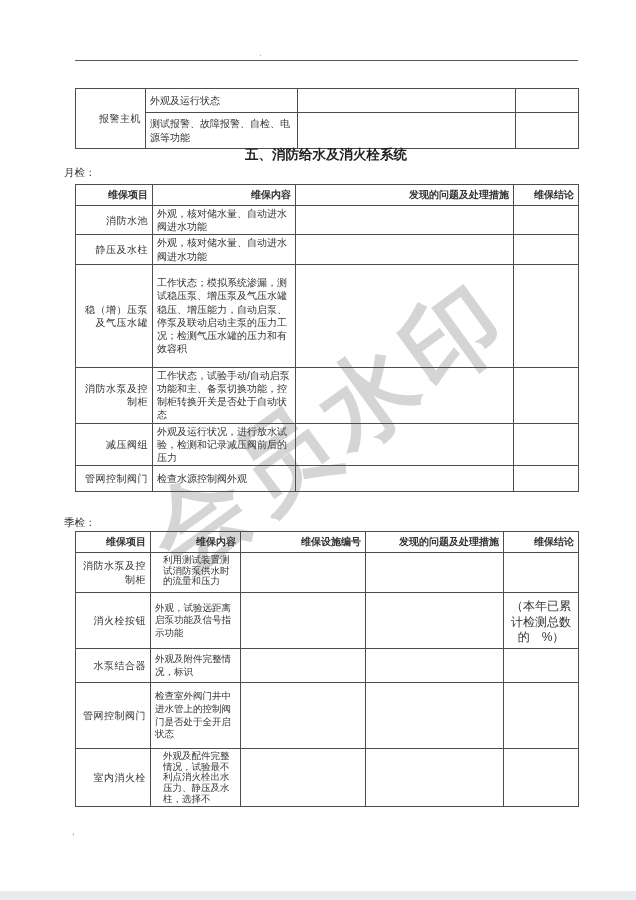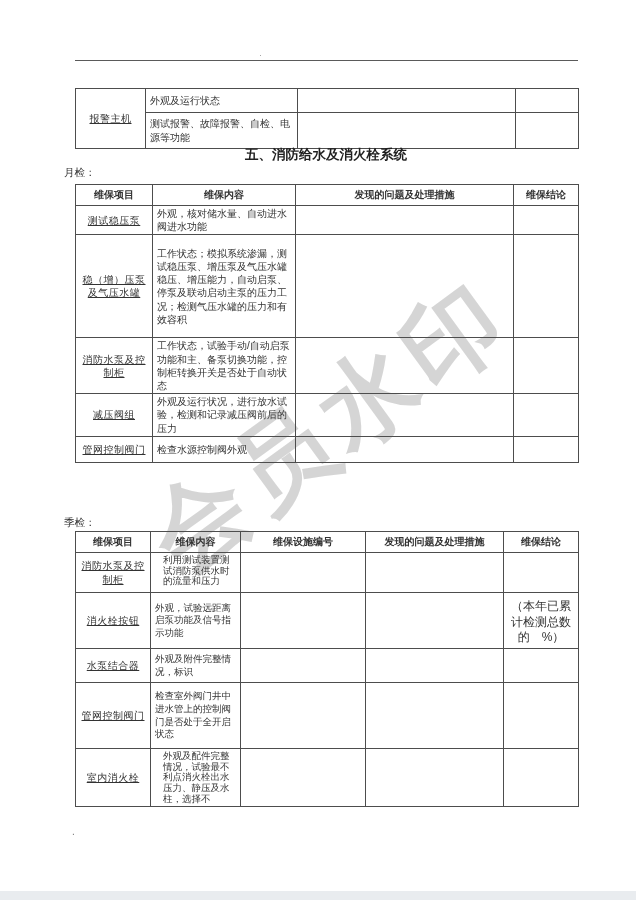--- a/index.html
+++ b/index.html
@@ -20,25 +20,25 @@
   .topline{left:75px;top:60px;width:503px;height:0;border-top:1.5px solid #5a5a5a;z-index:1;}
   .top-mark{left:259px;top:50px;font-size:9px;color:#9a9a9a;z-index:1;}
   .bottom-mark{left:72px;top:826px;font-size:10px;color:#777;z-index:1;}
   .page-bottom-edge{left:0;top:891px;width:636px;height:9px;background:#e9ecef;z-index:2;}
   
   table{border-collapse:collapse;table-layout:fixed;z-index:1;background:transparent;}
   td,th{
     border:1px solid #4d4d4d;padding:1px 4px;font-size:10px;line-height:1.32;
     vertical-align:middle;overflow:hidden;word-break:break-all;
   }
-  th{font-weight:bold;text-align:center;font-size:10px;}
+  th{font-weight:bold;text-align:right;font-size:10px;}
   .t-top{left:75px;top:88px;width:503px;}
   .t-month{left:75px;top:184px;width:503px;}
   .t-quarter{left:75px;top:531px;width:503px;}
-  .item{ text-align:center;letter-spacing:.5px;text-decoration:underline;}
+  .item{ text-align:right;letter-spacing:.5px;}
   .q-content{font-size:9.5px;}
   .tight{line-height:1.12;padding-top:2px;vertical-align:top;padding-left:12px;}
   .note-cell{font-size:12px;line-height:1.3;vertical-align:bottom;text-align:center;padding:2px;}
   .title{left:8px;top:146px;width:636px;text-align:center;font-weight:bold;font-size:13.5px;color:#1f1f1f;z-index:1;}
   .sec-label{font-size:10.5px;color:#333;z-index:1;text-align:right;}
   .lbl-month{left:64px;top:166px;}
   .lbl-quarter{left:64px;top:516px;}
 </style>
 </head>
 <body>
@@ -83,22 +83,28 @@
       <col style="width:218px">
       <col style="width:65px">
     </colgroup>
   <tbody>
       <tr style="height:21px">
     <th>维保项目</th>
     <th>维保内容</th>
     <th>发现的问题及处理措施</th>
     <th>维保结论</th>
   </tr>
+  <tr style="height:28px">
+    <td class="item">消防水池</td>
+    <td>外观，核对储水量、自动进水阀进水功能</td>
+    <td></td>
+    <td></td>
+  </tr>
   <tr style="height:29px">
-    <td class="item">测试稳压泵</td>
+    <td class="item">静压及水柱</td>
     <td>外观，核对储水量、自动进水阀进水功能</td>
     <td></td>
     <td></td>
   </tr>
   <tr style="height:103px">
     <td class="item">稳（增）压泵及气压水罐</td>
     <td>工作状态；模拟系统渗漏，测试稳压泵、增压泵及气压水罐稳压、增压能力，自动启泵、停泵及联动启动主泵的压力工况；检测气压水罐的压力和有效容积</td>
     <td></td>
     <td></td>
   </tr>

